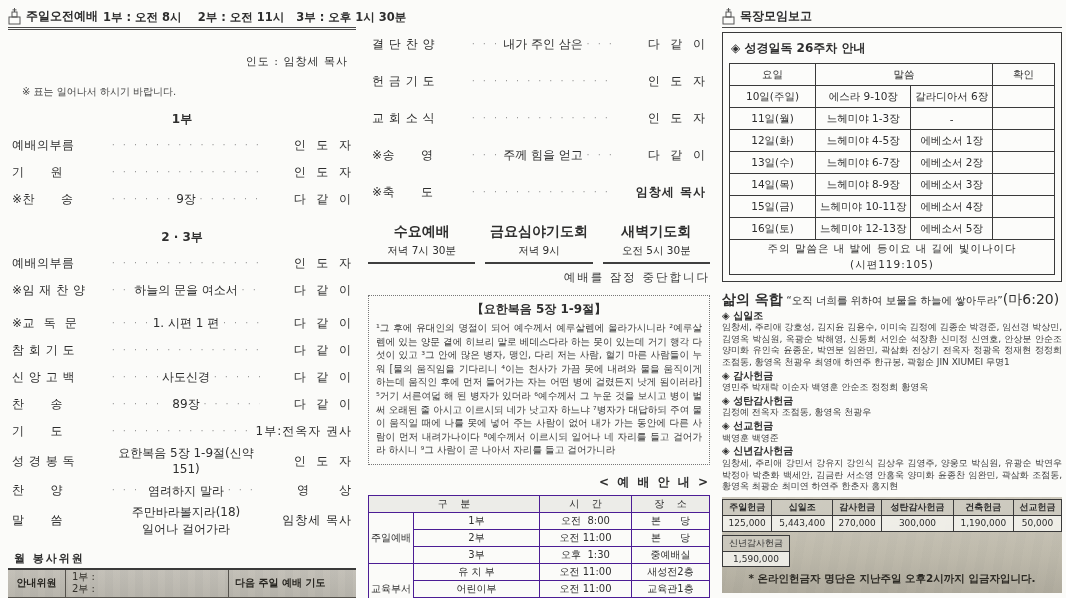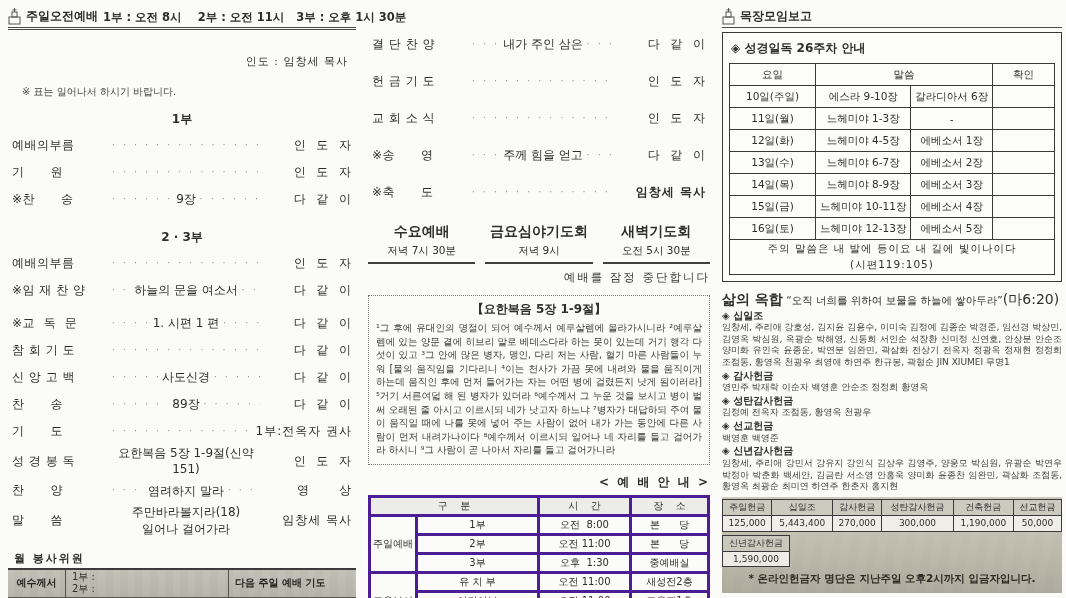--- a/index.html
+++ b/index.html
@@ -57,21 +57,21 @@
   .suspend { text-align:right; font-size:11.5px; letter-spacing:2px; margin-top:6px; color:#3a3a3a; }
 
   .scripture-box { border:1px dotted #777; margin-top:10px; padding:5px 7px 7px; }
   .scripture-box .ttl { text-align:center; font-weight:bold; font-size:12px; margin-bottom:3px; }
   .scripture-box .body { font-size:9.6px; line-height:1.42; text-align:justify; color:#3a3a3a; }
 
   .center-title { text-align:right; font-weight:bold; font-size:12px; letter-spacing:2px; margin-top:9px; }
 
   table { border-collapse:collapse; }
   .guide-table { width:100%; margin-top:4px; font-size:10px; }
-  .guide-table th, .guide-table td { border:3px solid #4c1d95; text-align:center; padding:1px 2px; height:15px; white-space:pre; }
+  .guide-table th, .guide-table td { border:1px solid #4c1d95; text-align:center; padding:1px 2px; height:15px; white-space:pre; }
   .guide-table th { font-weight:normal; background:rgba(210,208,200,.35); }
   .vert { width:20px; word-break:break-all; line-height:1.25; padding:0 3px; }
 
   
   .report-box { border:1px solid #3a3a3a; margin-top:4px; padding:5px 6px 6px; background:#fcfcfa; }
   .report-box .box-title { font-weight:bold; font-size:12px; margin:2px 0 6px 2px; }
   .read-table { width:100%; font-size:10.5px; }
   .read-table th, .read-table td { border:1px solid #3a3a3a; text-align:center; padding:1px 2px; height:22px; }
   .read-table th { font-weight:normal; }
   .read-foot { font-size:10.5px; line-height:1.5; letter-spacing:1px; }
@@ -85,21 +85,21 @@
   .osection .nm { font-size:9px; line-height:1.3; color:#3b3b3b; text-align:justify; }
 
   .money-wrap { position:relative; margin-top:4px;
     background:
       repeating-linear-gradient(100deg, rgba(140,132,115,.10) 0 9px, rgba(90,85,72,.08) 9px 18px),
       linear-gradient(180deg,#d6d2c6 0%, #c4c0b2 60%, #b3afa2 100%);
     padding:2px 0 6px;
   }
   .money-table { width:100%; font-size:9px; }
   .money-table th, .money-table td { border:1px solid #3a3a3a; text-align:center; padding:1px 0; height:16px; }
-  .money-table th { background:rgba(205,202,192,.8); font-weight:normal;margin-left:32px; }
+  .money-table th { background:rgba(205,202,192,.8); font-weight:bold;margin-left:32px; }
   .money-table td { background:rgba(252,252,248,.75); }
   .extra-table { font-size:9px; margin-top:3px; }
   .extra-table th, .extra-table td { border:1px solid #3a3a3a; text-align:center; padding:1px 6px; height:15px; }
   .extra-table th { background:rgba(205,202,192,.8); font-weight:normal; }
   .extra-table td { background:rgba(252,252,248,.75); }
   .online-note { text-align:center; font-size:10.5px; line-height:1.5; margin-top:4px; color:#2c2a24; font-weight:bold; }
 </style>
 </head>
 <body>
 
@@ -225,21 +225,21 @@
       <span class="omid">
           <span class="ocontent" style="flex:1">주만바라볼지라(18)
 일어나 걸어가라</span>
         </span>
       <span class="owho">임창세 목사</span>
     </div>
 
     <div class="servants-title">월 봉사위원</div>
     <div class="servants">
       <div class="srow">
-        <span class="slabel">예수께서</span>
+        <span class="slabel">안내위원</span>
         <span class="slines">1부 :
 2부 :</span>
         <span class="sright">다음 주일 예배 기도</span>
       </div>
       <div class="srow">
         <span class="slabel">헌금위원</span>
         <span class="slines">1부 :
 2부 :</span>
         <span class="sright">1부 : 최운교 권사</span>
       </div>

